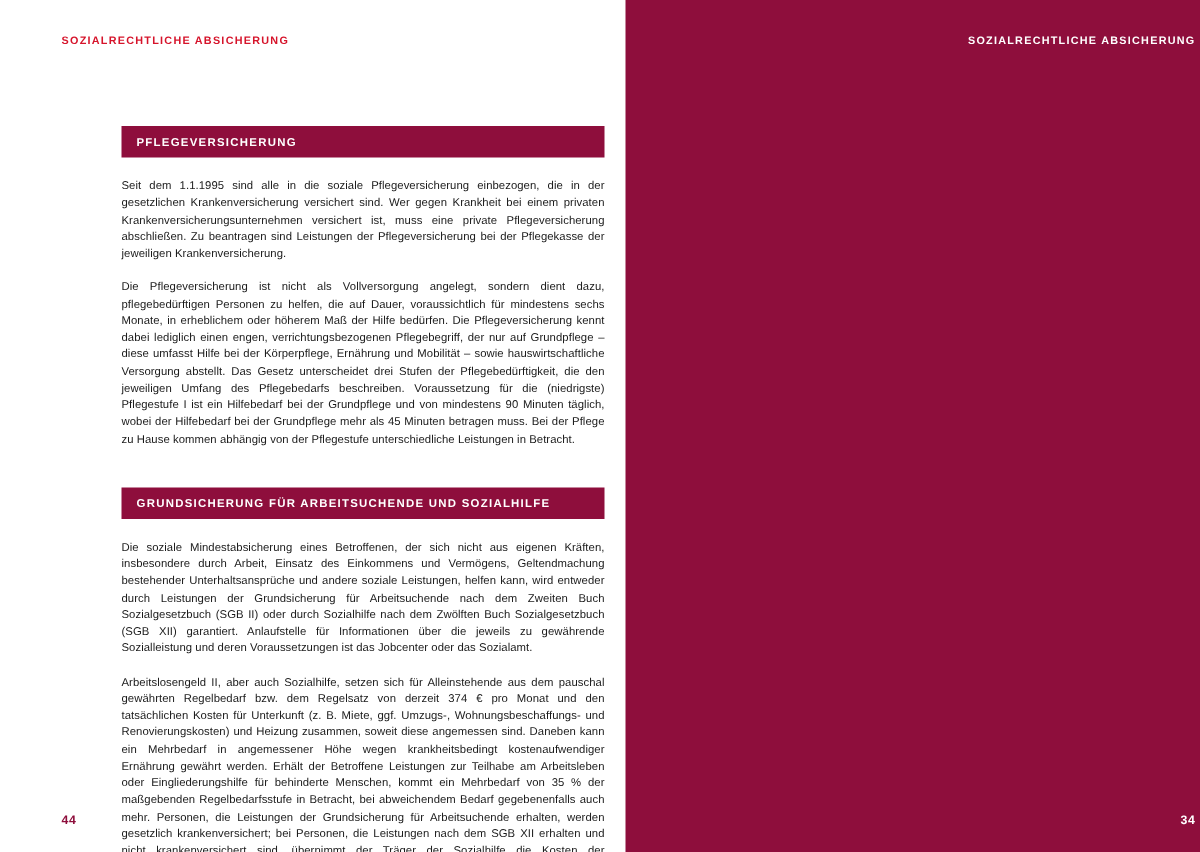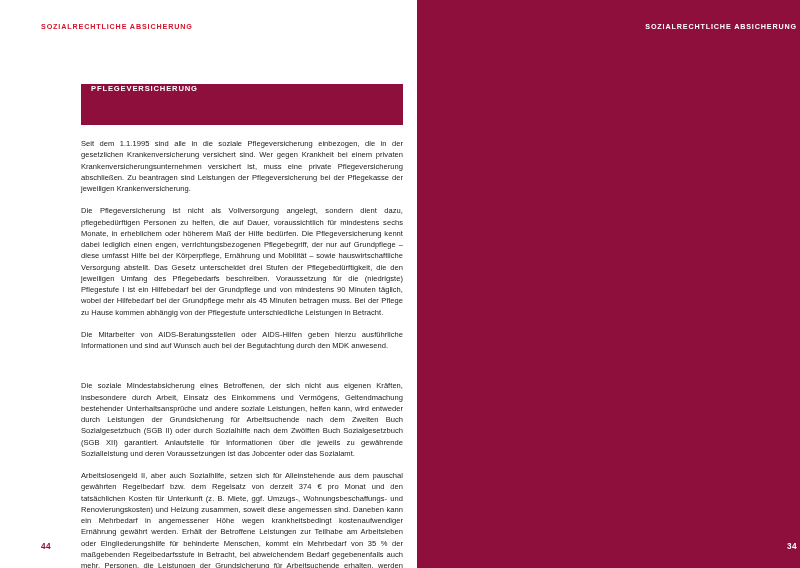--- a/index.html
+++ b/index.html
@@ -55,22 +55,23 @@
     left: 22px;
     color: #d6142b;
   }
   .running-head-right {
     right: 22px;
     color: #ffffff;
   }
 
   
   .section-bar {
-    height: 41px;
+    height: 21px;
     display: flex;
+    align-items: center;
     padding-left: 10px;
   }
   .section-bar-maroon { background: #8e0e3c; }
   .section-bar-label {
     font-size: 7.6px;
     font-weight: bold;
     letter-spacing: 0.85px;
     color: #ffffff;
     text-transform: uppercase;
     white-space: nowrap;
@@ -125,24 +126,26 @@
       <div class="gap-after-bar"></div>
 
       <p class="para">Seit dem 1.1.1995 sind alle in die soziale Pflegeversicherung einbezogen, die in der gesetzlichen Krankenversicherung versichert sind. Wer gegen Krankheit bei einem privaten Krankenversicherungsunternehmen versichert ist, muss eine private Pflegeversicherung abschließen. Zu beantragen sind Leistungen der Pflegeversicherung bei der Pflegekasse der jeweiligen Krankenversicherung.</p>
 
       <div class="gap-para"></div>
 
       <p class="para">Die Pflegeversicherung ist nicht als Vollversorgung angelegt, sondern dient dazu, pflegebedürftigen Personen zu helfen, die auf Dauer, voraussichtlich für mindestens sechs Monate, in erheblichem oder höherem Maß der Hilfe bedürfen. Die Pflegeversicherung kennt dabei lediglich einen engen, verrichtungsbezogenen Pflegebegriff, der nur auf Grundpflege – diese umfasst Hilfe bei der Körperpflege, Ernährung und Mobilität – sowie hauswirtschaftliche Versorgung abstellt. Das Gesetz unterscheidet drei Stufen der Pflegebedürftigkeit, die den jeweiligen Umfang des Pflegebedarfs beschreiben. Voraussetzung für die (niedrigste) Pflegestufe I ist ein Hilfebedarf bei der Grundpflege und von mindestens 90 Minuten täglich, wobei der Hilfebedarf bei der Grundpflege mehr als 45 Minuten betragen muss. Bei der Pflege zu Hause kommen abhängig von der Pflegestufe unterschiedliche Leistungen in Betracht.</p>
 
       <div class="gap-para"></div>
 
-      <p class="para">Die Mitarbeiter von AIDS-Beratungsstellen oder AIDS-Hilfen geben hierzu ausführliche Informationen und sind auf Wunsch auch bei der Begutachtung durch den MDK anwesend.</p>
 
       <div class="gap-before-bar"></div>
 
+      <div class="section-bar section-bar-maroon">
+        <span class="section-bar-label">GRUNDSICHERUNG FÜR ARBEITSUCHENDE UND SOZIALHILFE</span>
+      </div>
 
       <div class="gap-after-bar"></div>
 
       <p class="para">Die soziale Mindestabsicherung eines Betroffenen, der sich nicht aus eigenen Kräften, insbesondere durch Arbeit, Einsatz des Einkommens und Vermögens, Geltendmachung bestehender Unterhaltsansprüche und andere soziale Leistungen, helfen kann, wird entweder durch Leistungen der Grundsicherung für Arbeitsuchende nach dem Zweiten Buch Sozialgesetzbuch (SGB II) oder durch Sozialhilfe nach dem Zwölften Buch Sozialgesetzbuch (SGB XII) garantiert. Anlaufstelle für Informationen über die jeweils zu gewährende Sozialleistung und deren Voraussetzungen ist das Jobcenter oder das Sozialamt.</p>
 
       <div class="gap-para"></div>
 
       <p class="para">Arbeitslosengeld II, aber auch Sozialhilfe, setzen sich für Alleinstehende aus dem pauschal gewährten Regelbedarf bzw. dem Regelsatz von derzeit 374 € pro Monat und den tatsächlichen Kosten für Unterkunft (z. B. Miete, ggf. Umzugs-, Wohnungsbeschaffungs- und Renovierungskosten) und Heizung zusammen, soweit diese angemessen sind. Daneben kann ein Mehrbedarf in angemessener Höhe wegen krankheitsbedingt kostenaufwendiger Ernährung gewährt werden. Erhält der Betroffene Leistungen zur Teilhabe am Arbeitsleben oder Eingliederungshilfe für behinderte Menschen, kommt ein Mehrbedarf von 35 % der maßgebenden Regelbedarfsstufe in Betracht, bei abweichendem Bedarf gegebenenfalls auch mehr. Personen, die Leistungen der Grundsicherung für Arbeitsuchende erhalten, werden gesetzlich krankenversichert; bei Personen, die Leistungen nach dem SGB XII erhalten und nicht krankenversichert sind, übernimmt der Träger der Sozialhilfe die Kosten der Krankenbehandlung.</p>
 
     </div>

